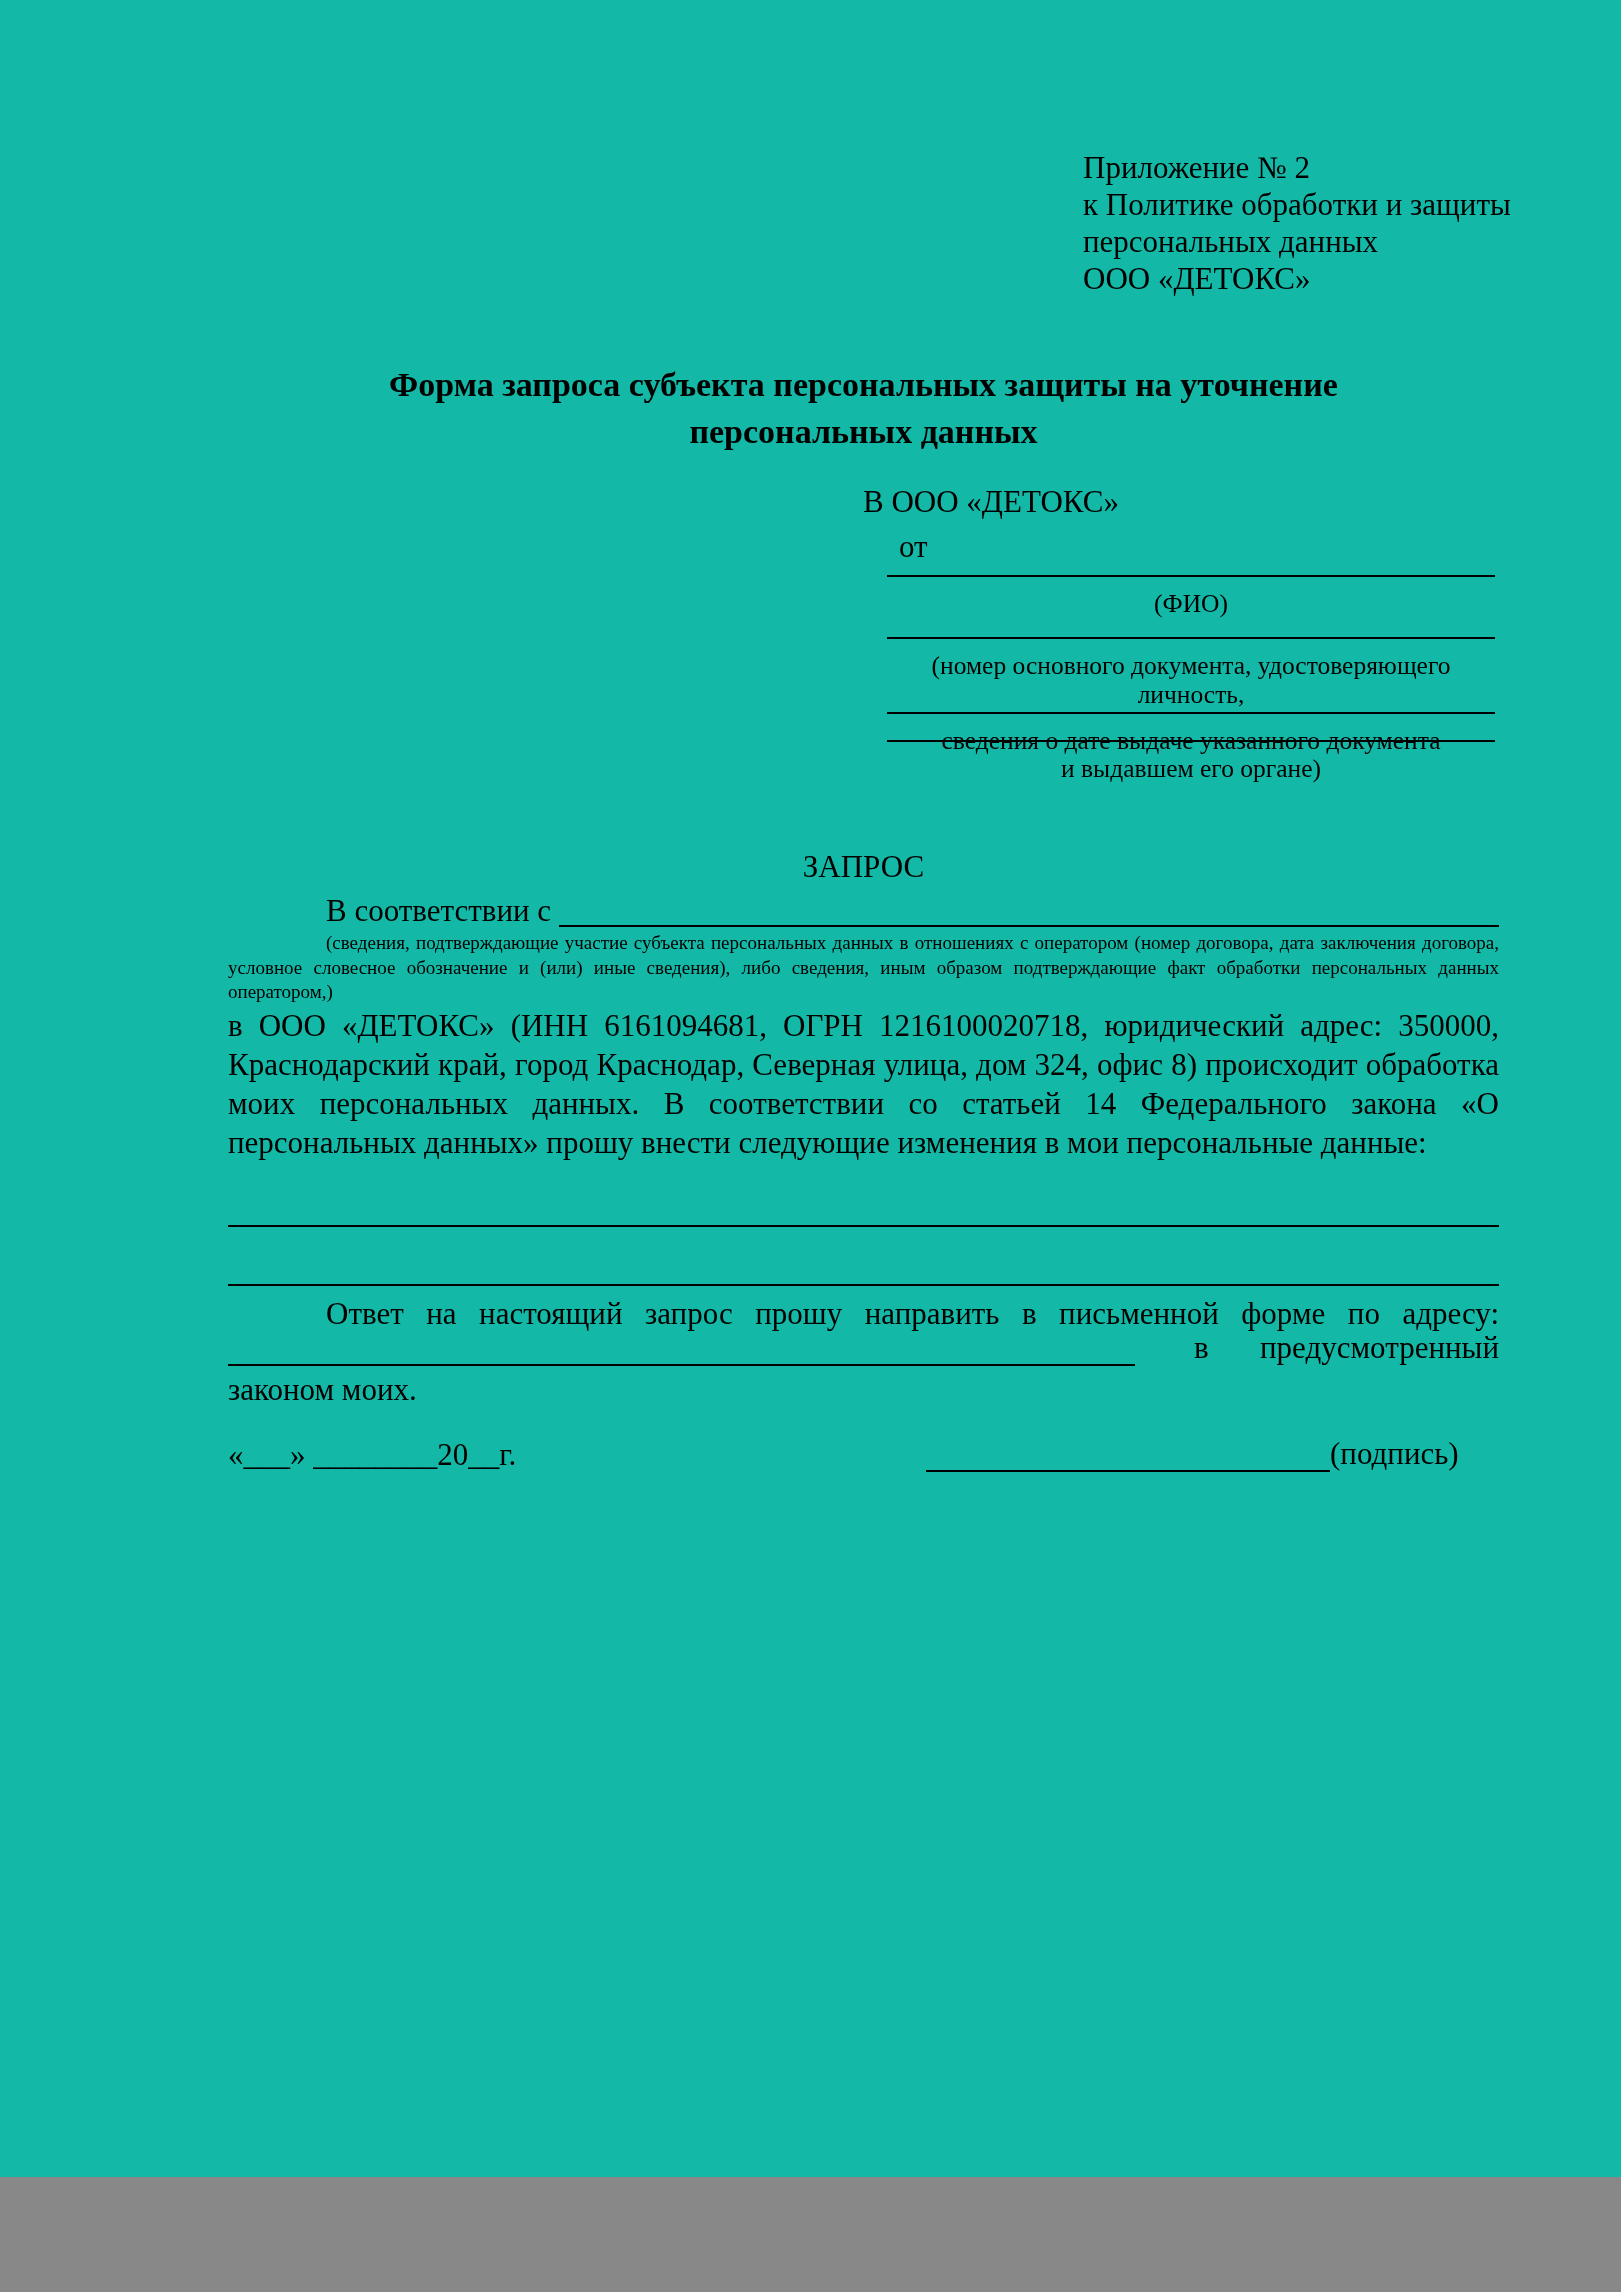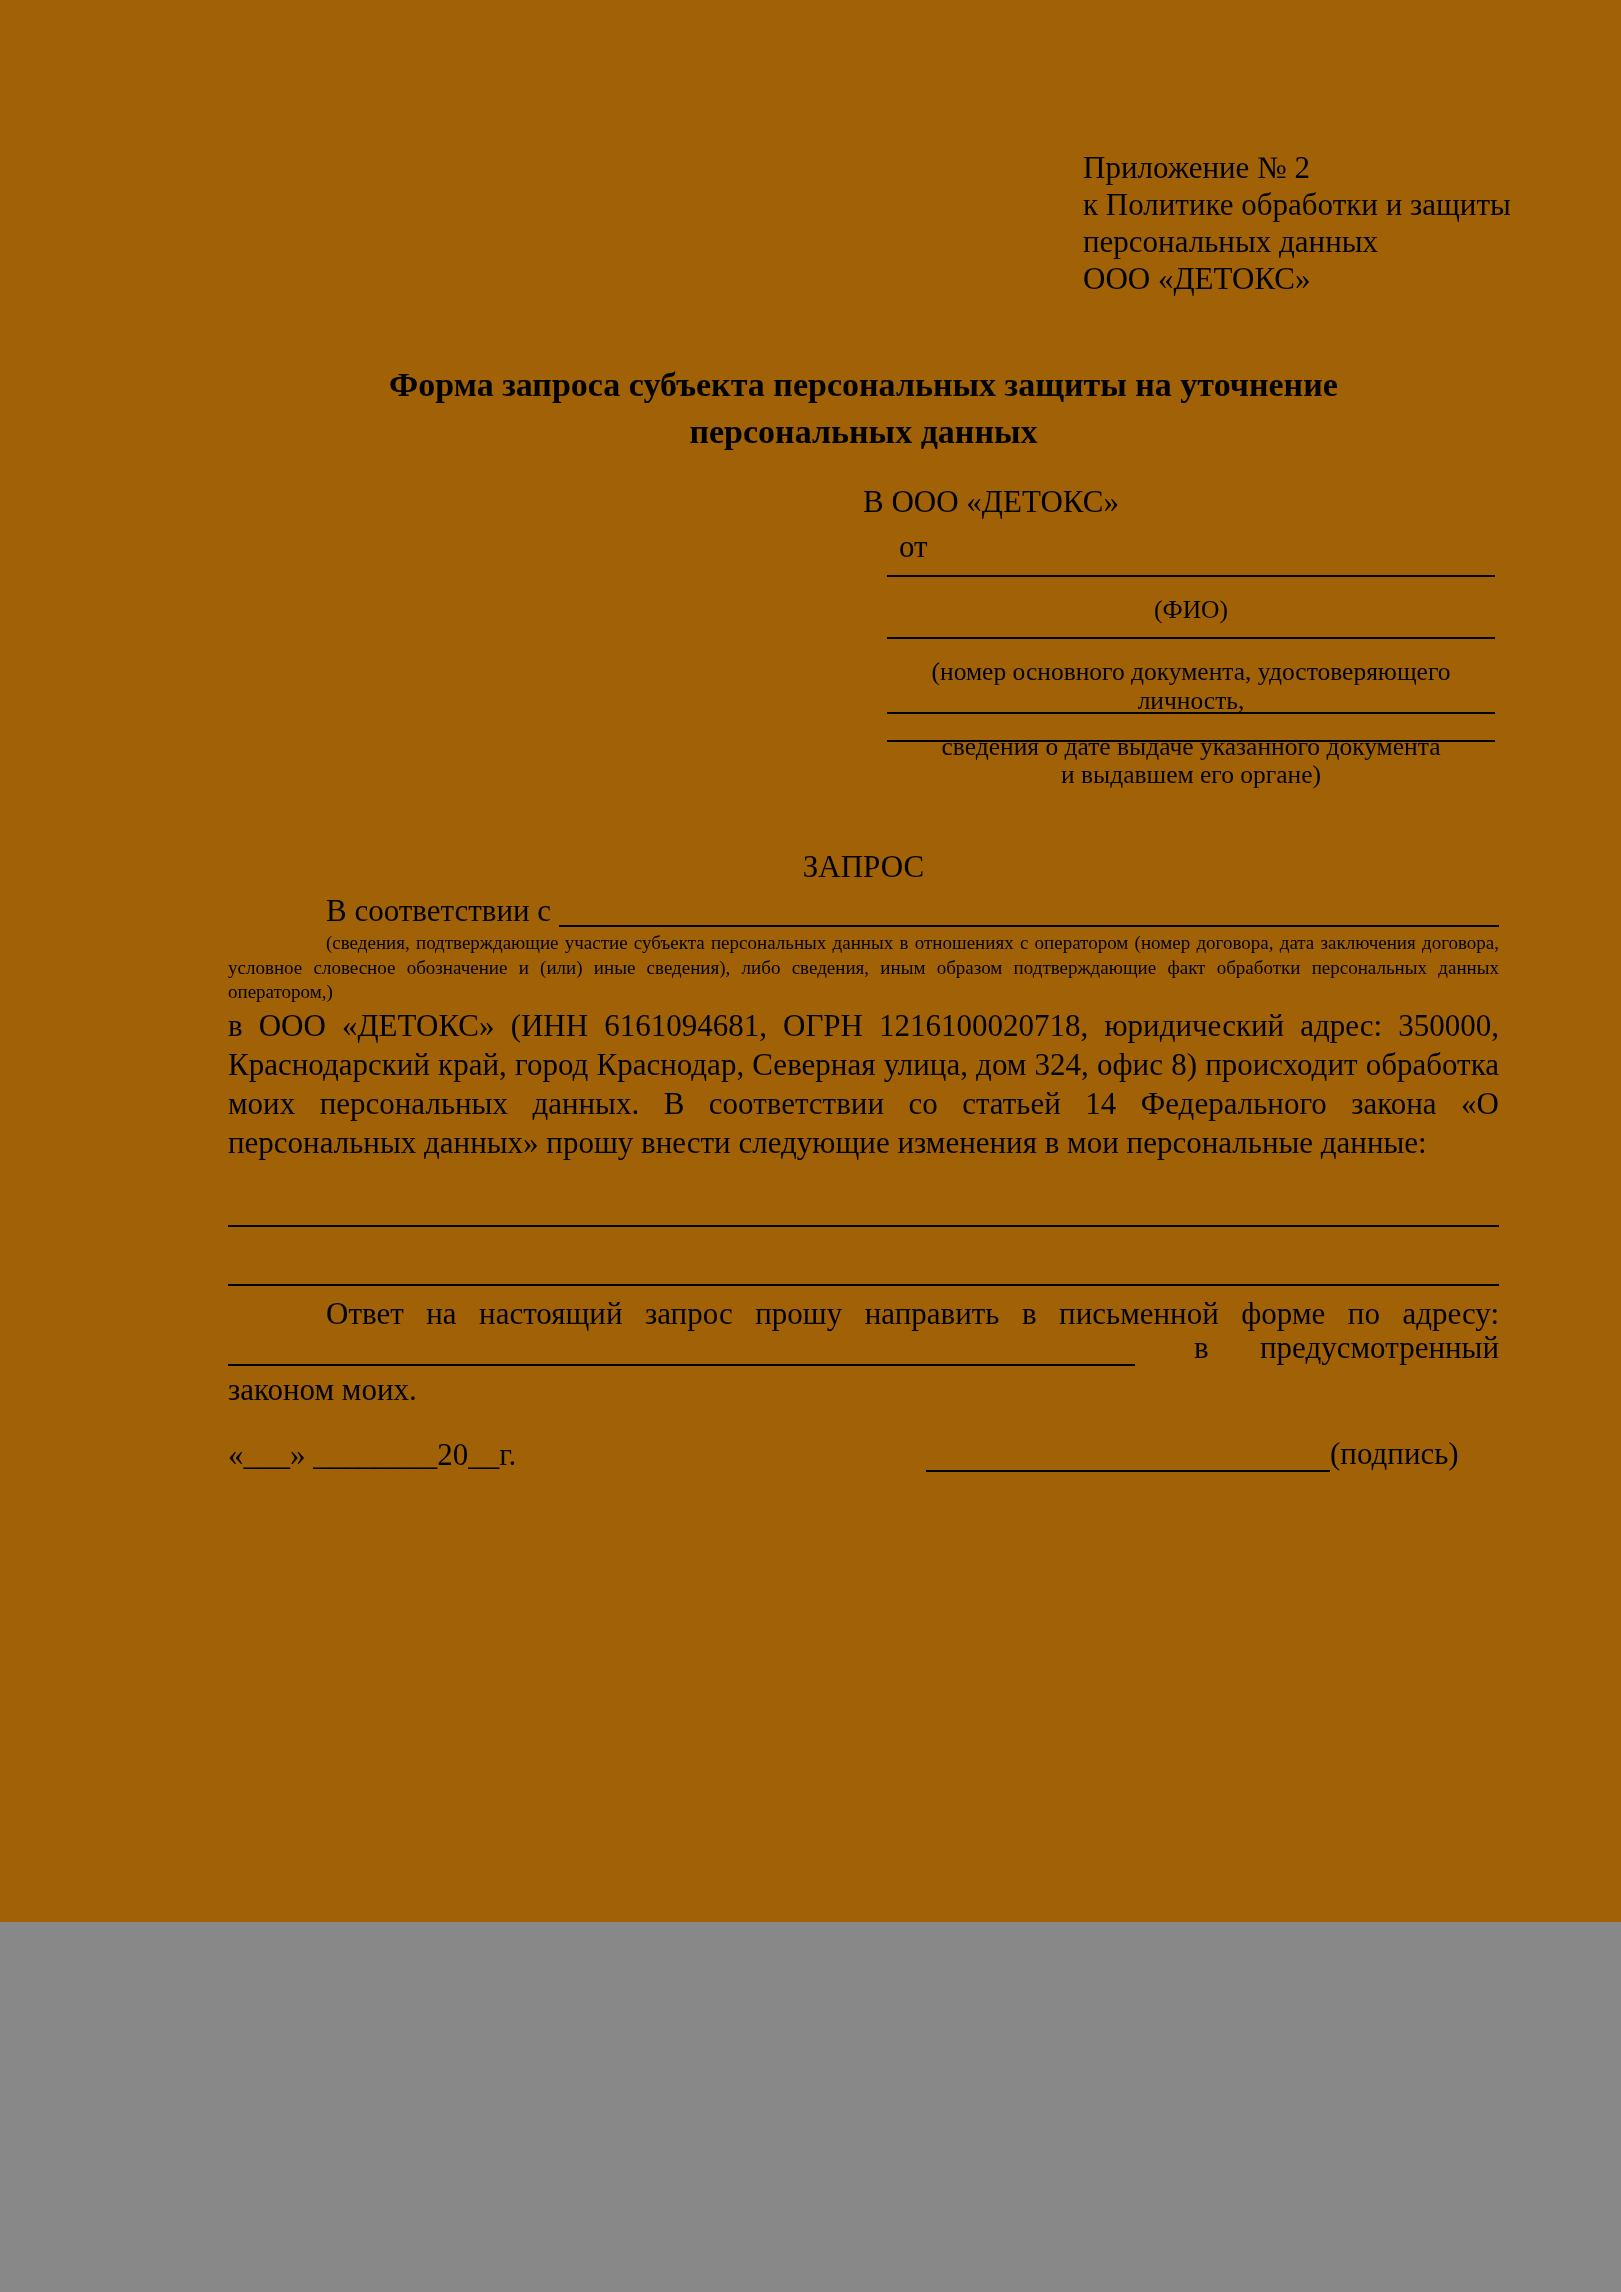--- a/index.html
+++ b/index.html
@@ -1,20 +1,20 @@
 <!DOCTYPE html>
 <html><head>
 <meta charset="utf-8">
 <style>
   html, body { margin: 0; padding: 0; background: #888; }
   .page {
     position: relative;
     width: 1621px;
-    height: 1922px;
-    background: #a16207;
+    height: 2177px;
+    background: #14b8a6;
     font-family: "Liberation Serif", "DejaVu Serif", serif;
     color: #000000;
     overflow: hidden;
   }
   .abs { position: absolute; }
 
   .appendix {
     left: 1083px; top: 149px;
     font-size: 31px; line-height: 37px;
   }
@@ -28,21 +28,21 @@
   .addr-to { left: 863px; top: 484px; font-size: 31px; }
   .addr-from { left: 899px; top: 529px; font-size: 31px; }
 
   .field {
     left: 887px; width: 608px;
     border-top: 2.9px solid #000;
   }
   .field-caption {
     text-align: center;
     font-size: 25.5px; line-height: 29px;
-    padding-top: 18px;
+    padding-top: 12px;
   }
   .f1 { top: 575px; }
   .f2 { top: 637px; }
   .f3 { top: 712px; }
   .f4 { top: 740px; }
 
   .zapros {
     left: 228px; top: 849px; width: 1271px;
     text-align: center; font-size: 31px;
   }

